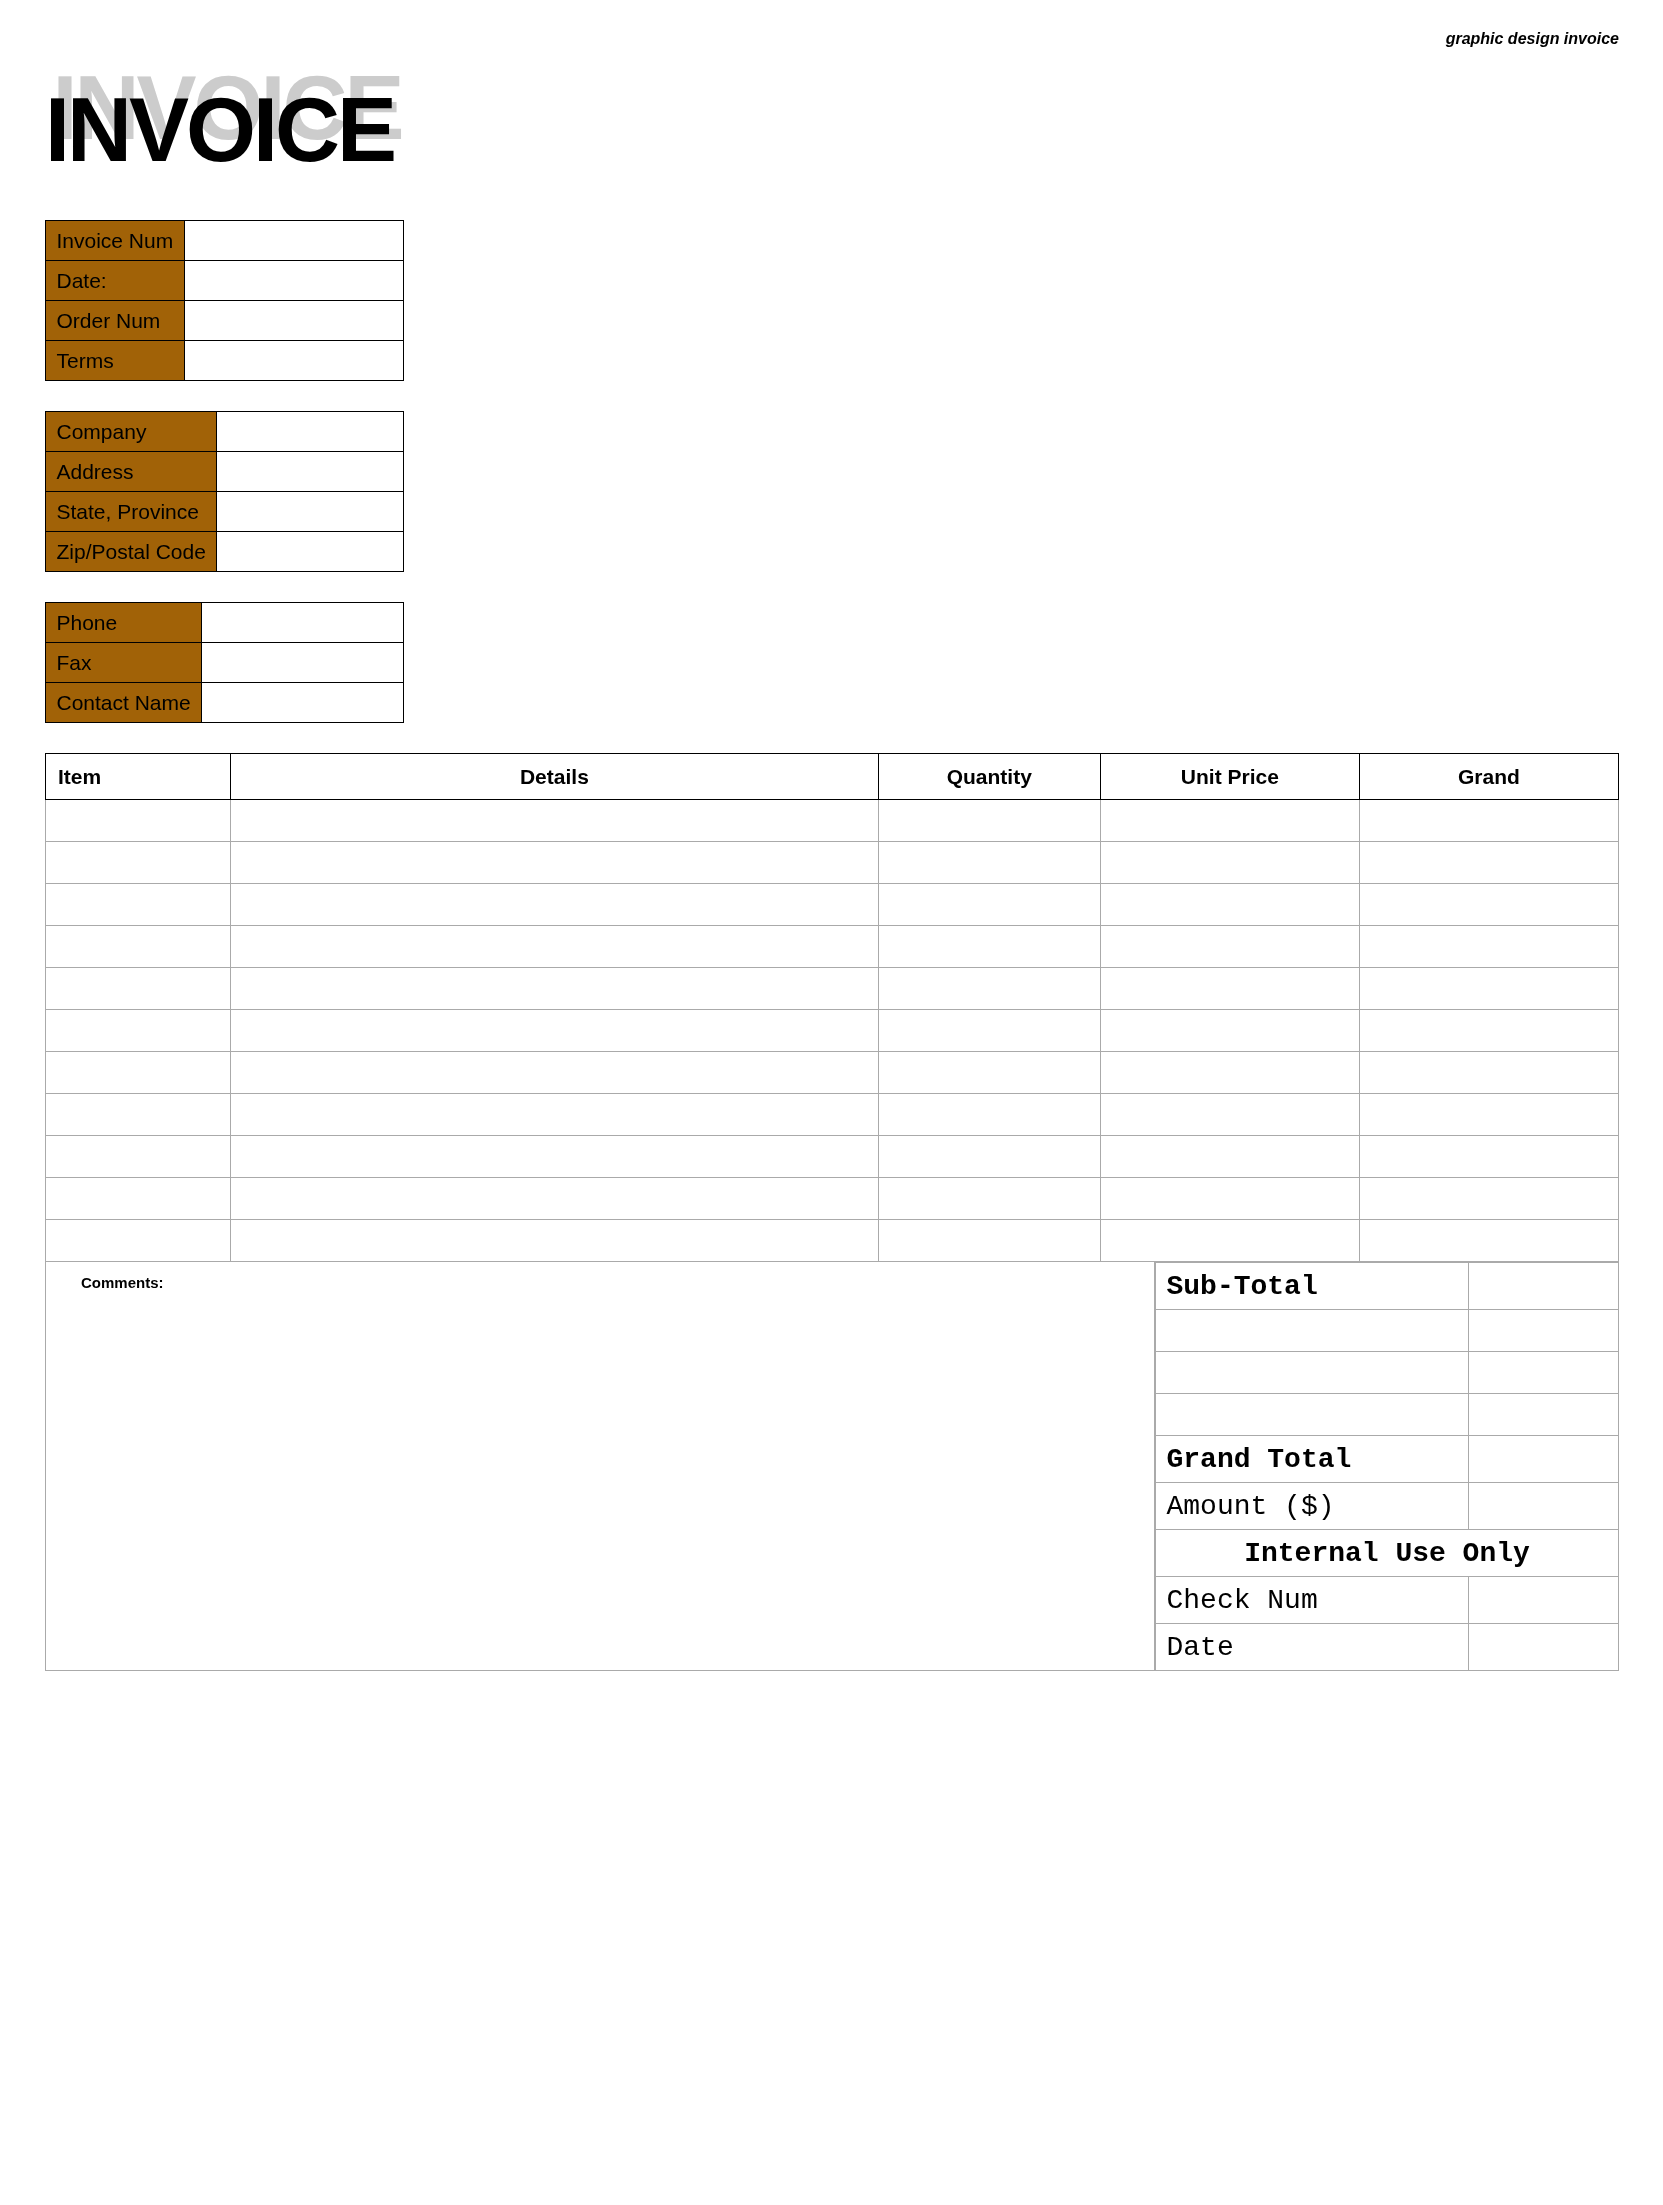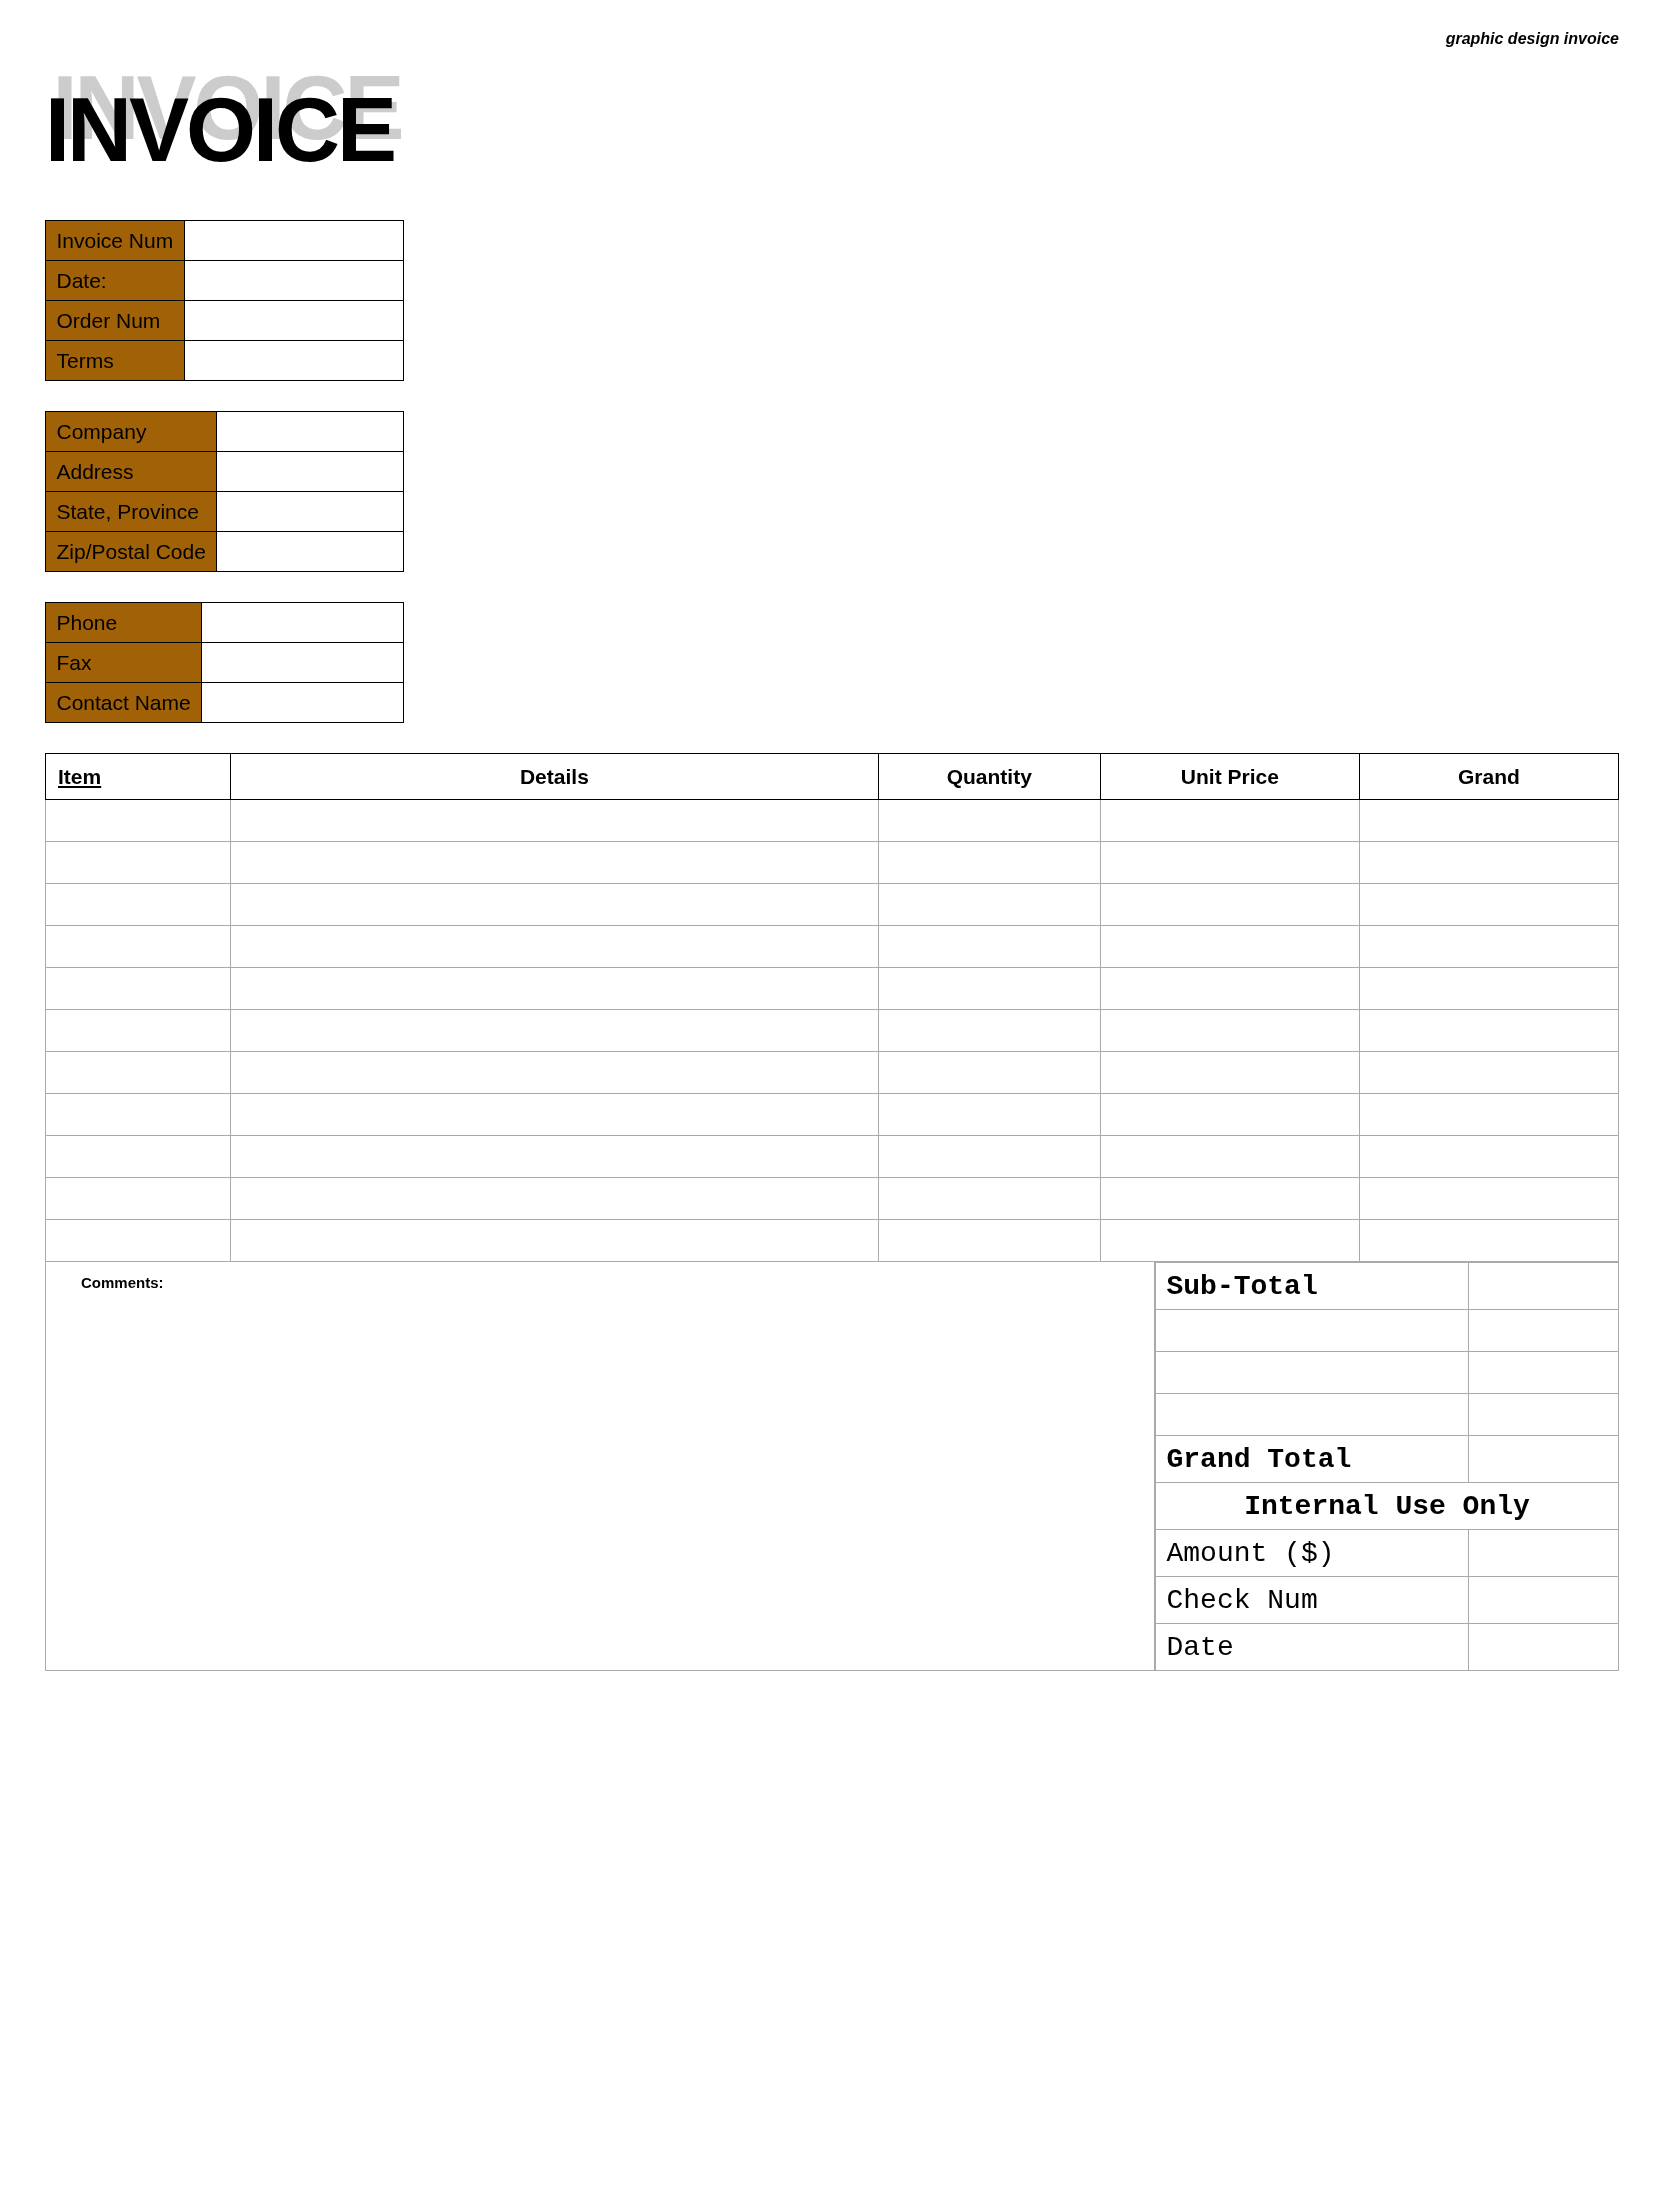--- a/index.html
+++ b/index.html
@@ -112,21 +112,21 @@
       text-align: left;
     }
 
     .items-table td {
       border: 1.1px solid #aaa;
       padding: 7.5px 10.5px;
       font-size: 19.4px;
       height: 42px;
     }
 
-    .col-item { width: 10%; text-decoration: underline; }
+    .col-item { width: 10%; }
     .col-details { width: 35%; }
     .col-qty { width: 12%; text-align: center; }
     .col-unit { width: 14%; text-align: center; }
     .col-amount { width: 14%; text-align: center; }
 
     .bottom-section {
       display: flex;
       width: 100%;
       border-top: none;
     }
@@ -369,25 +369,25 @@
           </tr>
           <tr>
             <td class="label-cell"></td>
             <td class="value-cell"></td>
           </tr>
           <tr>
             <td class="label-cell bold-label">Grand Total</td>
             <td class="value-cell"></td>
           </tr>
           <tr>
+            <td class="label-cell">Amount ($)</td>
+            <td class="value-cell"></td>
+          </tr>
+          <tr>
             <td colspan="2" class="internal-header-cell">Internal Use Only</td>
-          </tr>
-          <tr>
-            <td class="label-cell">Amount ($)</td>
-            <td class="value-cell"></td>
           </tr>
           <tr>
             <td class="label-cell">Check Num</td>
             <td class="value-cell"></td>
           </tr>
           <tr>
             <td class="label-cell">Date</td>
             <td class="value-cell"></td>
           </tr>
         </tbody>

